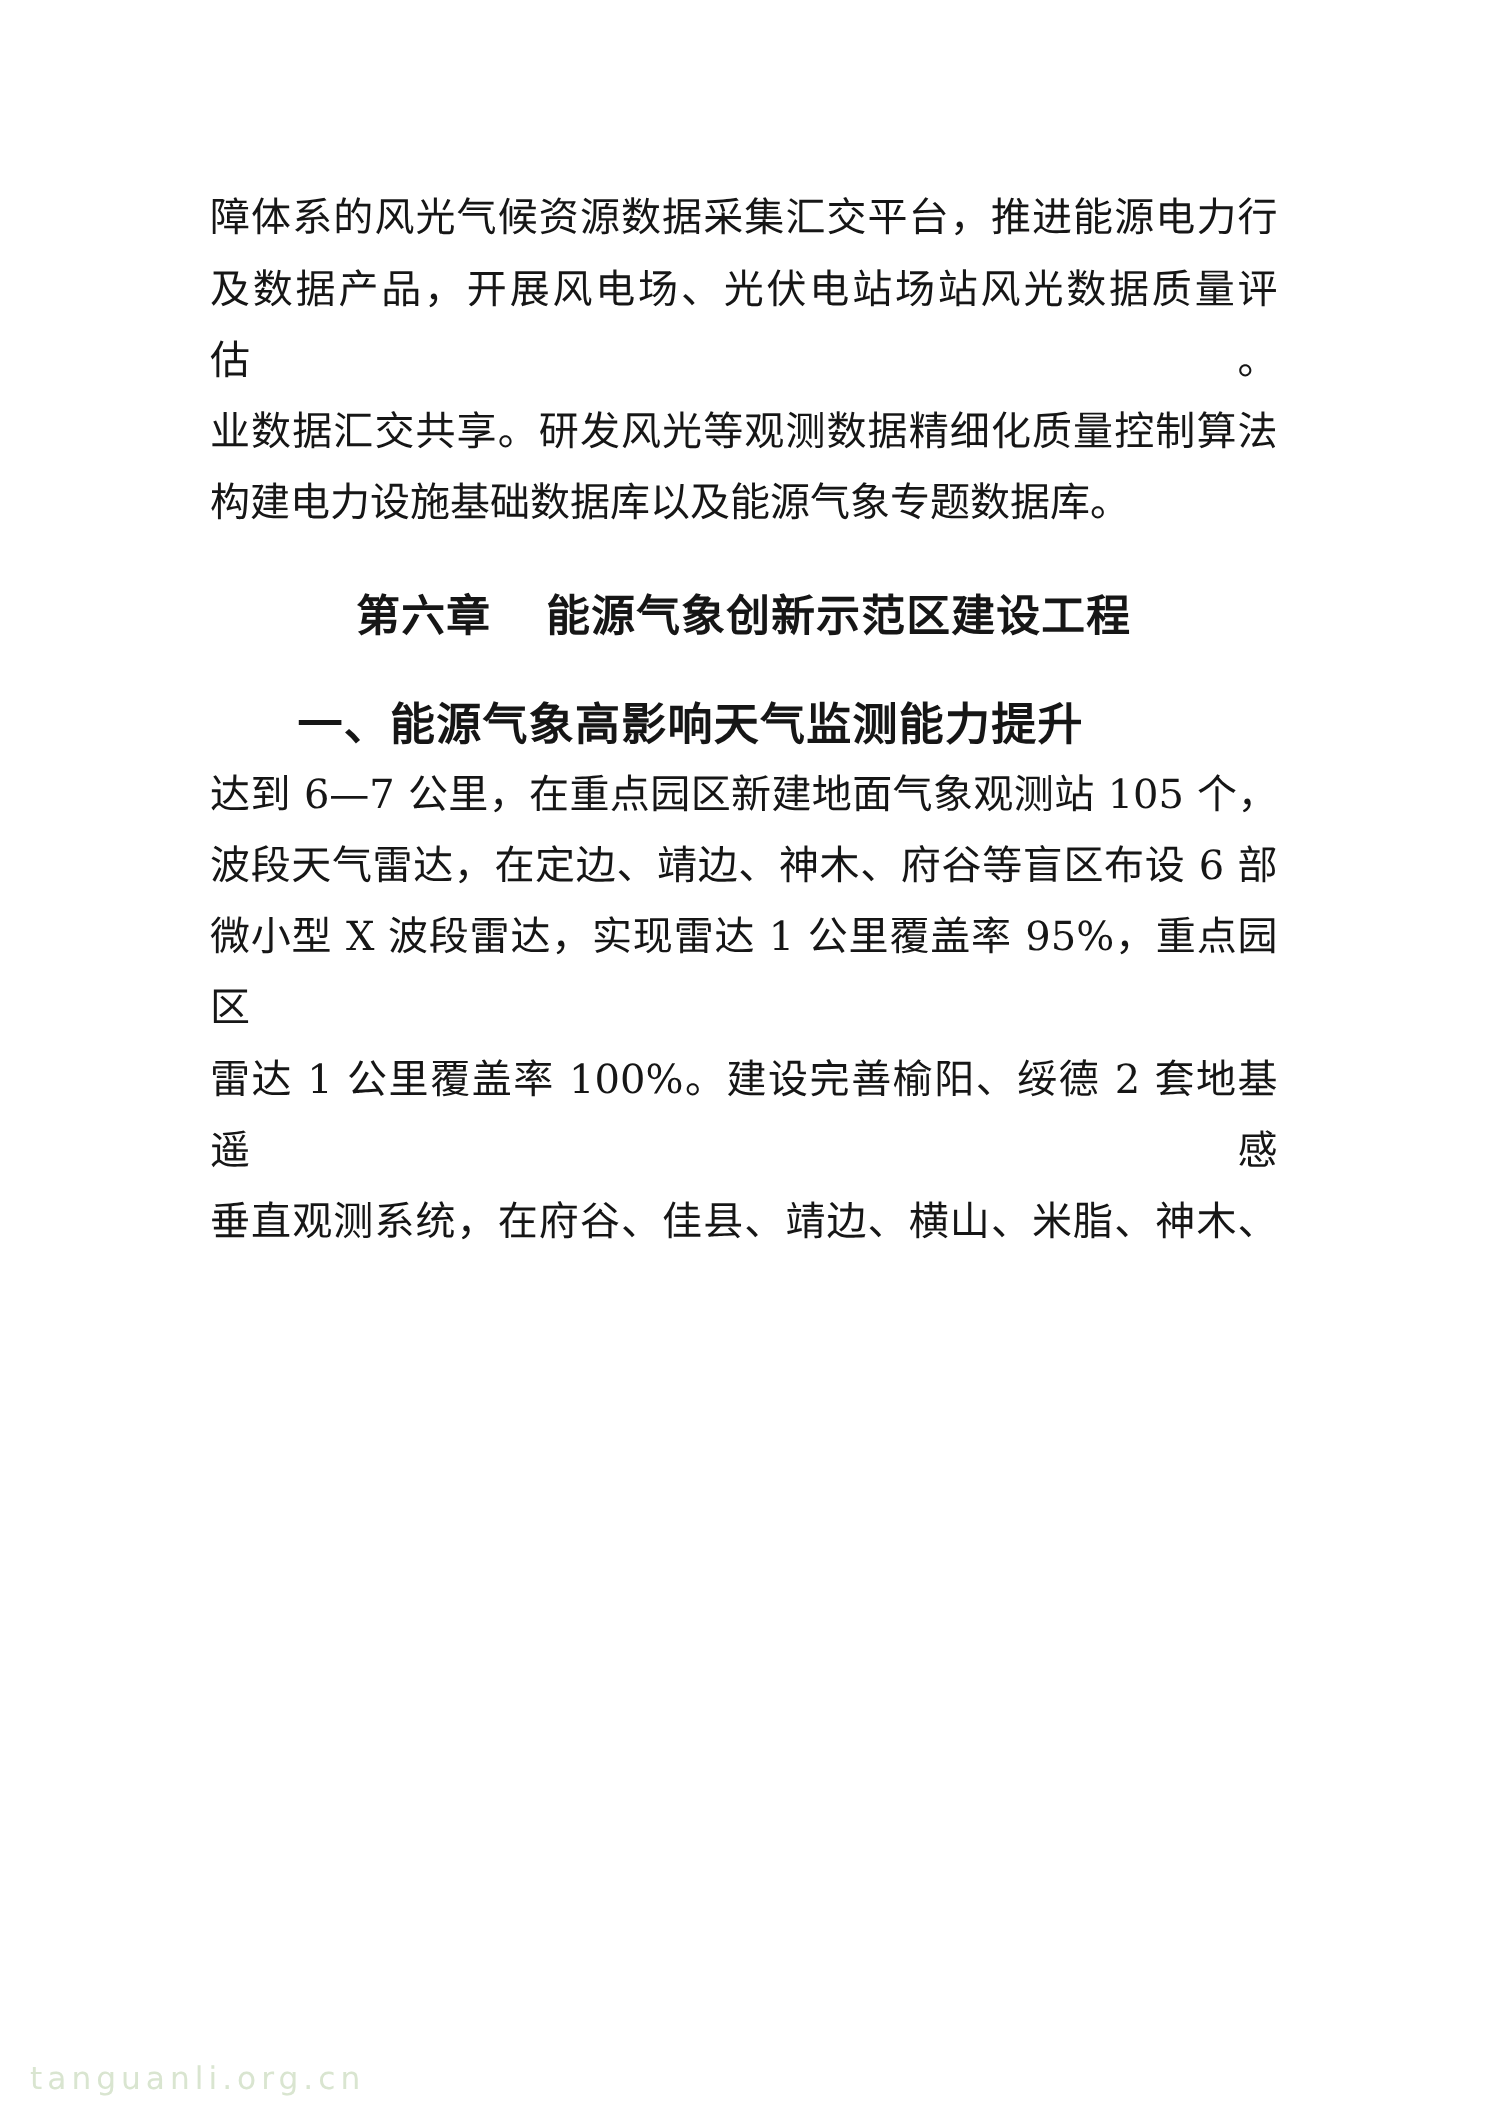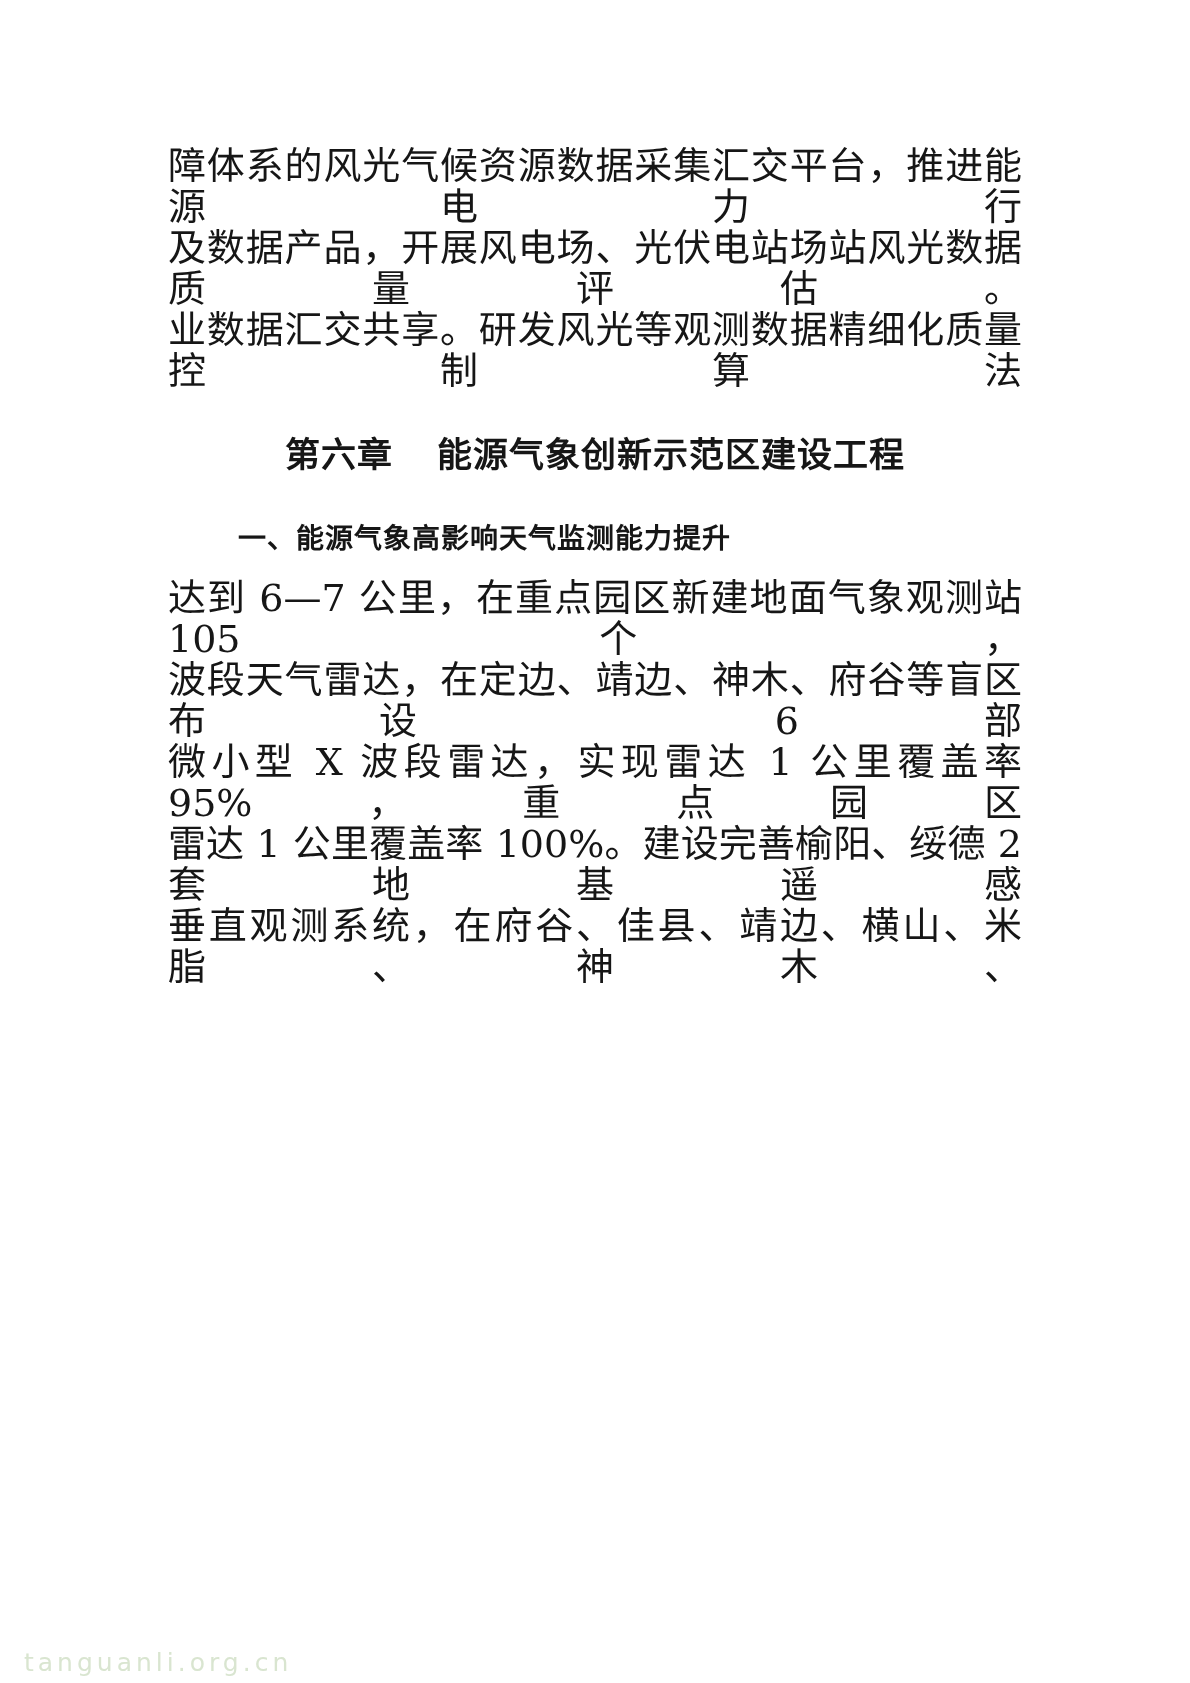--- a/index.html
+++ b/index.html
@@ -16,22 +16,22 @@
     color: #161616;
     font-family: "DejaVu Serif", "Liberation Serif", serif;
   }
   .content {
     position: absolute;
     left: 168px;
     top: 146px;
     width: 854px;
   }
   .line {
-    font-size: 38px;
-    line-height: 41px;
+    font-size: 32px;
+    line-height: 57px;
     text-align: justify;
     text-align-last: justify;
     white-space: normal;
   }
   .line.last {
     text-align-last: left;
   }
   .line.indent {
     text-indent: 70px;
   }
@@ -41,25 +41,24 @@
     text-align: center;
     font-weight: bold;
     font-size: 35px;
     letter-spacing: 1px;
   }
   .chapter .chapter-num {
     padding-right: 44px;
   }
   .section {
     margin-top: 28px;
-    margin-bottom: 10px;
     padding-left: 70px;
-    font-family: Liberation Mono, monospace;
+    font-family: Liberation Serif, serif;
     font-weight: bold;
-    font-size: 28px;
+    font-size: 36px;
     line-height: 54px;
     letter-spacing: 1px;
   }
   .watermark {
     position: absolute;
     left: 24px;
     bottom: 6px;
     font-family: "DejaVu Sans", "Liberation Sans", sans-serif;
     font-size: 25px;
     letter-spacing: 4px;
@@ -69,20 +68,21 @@
 </head>
 <body>
 
 <div class="page">
   <div class="content">
 
     <div>
       <div class="line">障体系的风光气候资源数据采集汇交平台，推进能源电力行</div>
       <div class="line">及数据产品，开展风电场、光伏电站场站风光数据质量评估。</div>
       <div class="line">业数据汇交共享。研发风光等观测数据精细化质量控制算法</div>
+      <div class="line last">构建电力设施基础数据库以及能源气象专题数据库。</div>
     </div>
 
     <div class="chapter">
       <span class="chapter-num">第六章</span><span>能源气象创新示范区建设工程</span>
     </div>
 
     <div class="section">一、能源气象高影响天气监测能力提升</div>
 
     <div>
       <div class="line">达到 6—7 公里，在重点园区新建地面气象观测站 105 个，</div>

